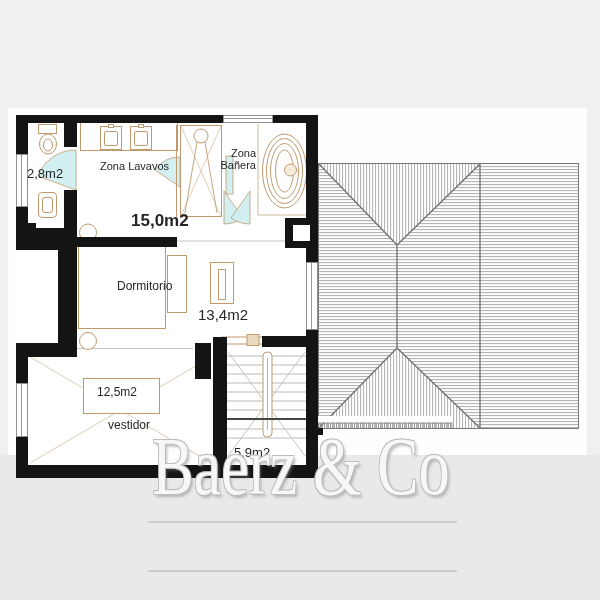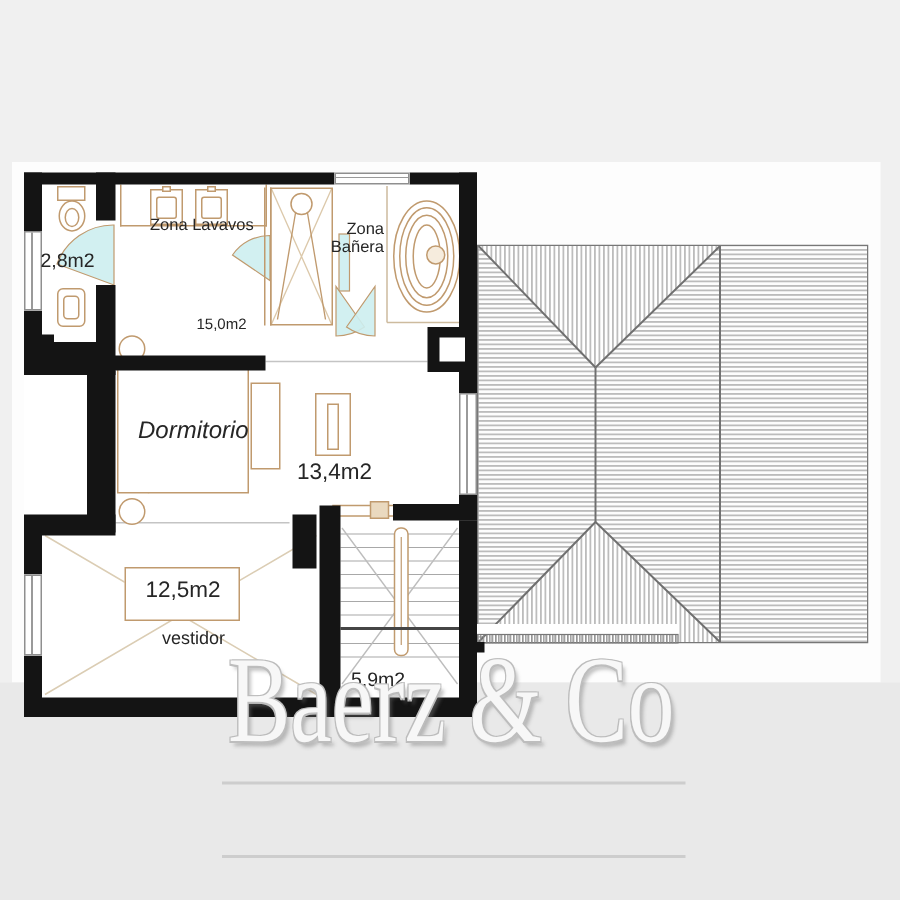--- a/index.html
+++ b/index.html
@@ -165,29 +165,29 @@
   <div class="wall" style="left:262px;top:336px;width:56px;height:11px;"></div>
   <div class="wall" style="left:306px;top:347px;width:12px;height:131px;"></div>
   <div class="wall" style="left:316px;top:428px;width:7px;height:7px;"></div>
 
   <div class="win win-h" style="left:223px;top:115px;width:50px;height:8px;"></div>
   <div class="win win-v" style="left:16px;top:154px;width:12px;height:53px;"></div>
   <div class="win win-v" style="left:16px;top:383px;width:12px;height:54px;"></div>
   <div class="win win-v" style="left:306px;top:262px;width:12px;height:68px;"></div>
 
   <div class="lbl" style="left:27px;top:166px;font-size:13px;">2,8m2</div>
-  <div class="lbl" style="left:100px;top:144px;font-size:11px;text-align:right;">Zona Lavavos</div>
+  <div class="lbl" style="left:100px;top:160px;font-size:11px;text-align:right;">Zona Lavavos</div>
   <div class="lbl" style="left:208px;top:147px;font-size:11px;text-align:right;width:48px;line-height:12px;">
     <span>Zona</span><br>
     <span>Bañera</span>
   </div>
-  <div class="lbl" style="left:131px;top:211px;font-size:10px;">15,0m2</div>
-  <div class="lbl" style="left:92px;top:279px;font-size:16px;font-style:italic;">Dormitorio</div>
+  <div class="lbl" style="left:131px;top:211px;font-size:17px;font-weight:bold;">15,0m2</div>
+  <div class="lbl" style="left:117px;top:279px;font-size:12px;">Dormitorio</div>
   <div class="lbl" style="left:198px;top:306px;font-size:15px;">13,4m2</div>
-  <div class="lbl" style="left:97px;top:385px;font-size:15px;">12,5m2</div>
+  <div class="lbl" style="left:97px;top:385px;font-size:12px;">12,5m2</div>
   <div class="lbl" style="left:108px;top:418px;font-size:12px;">vestidor</div>
   <div class="lbl" style="left:234px;top:445px;font-size:13px;">5,9m2</div>
 
   <div class="wm" style="left:152px;top:426px;font-size:82px;transform:scaleX(0.76);transform-origin:left top;">Baerz &amp; Co</div>
   <div class="wm-rule" style="left:148px;top:521px;width:309px;"></div>
   <div class="wm-rule" style="left:148px;top:570px;width:309px;"></div>
 
 </div>
 
 </body></html>

